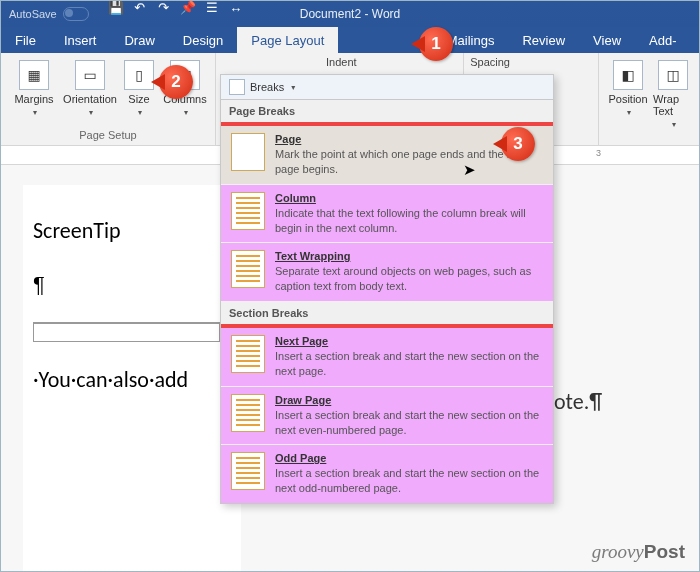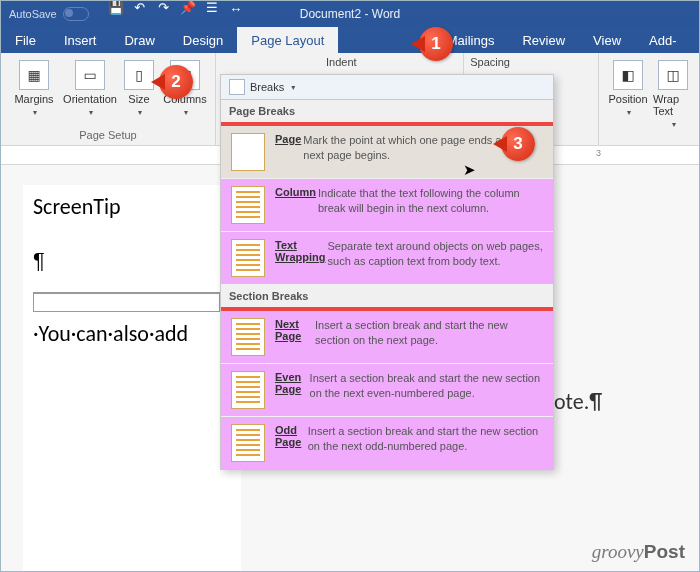--- a/index.html
+++ b/index.html
@@ -19,33 +19,33 @@
 .rgroup-label{font-size:11px;color:#666;text-align:center;padding:2px 0}
 .rbtn-lg{display:flex;flex-direction:column;align-items:center;width:54px;padding:4px 0;gap:3px;font-size:11px}
 .rbtn-lg .ico{width:28px;height:28px;border:1px solid #a8b8c8;background:#fff;display:flex;align-items:center;justify-content:center;font-size:14px}
 .rrow{display:flex;gap:2px}
 .spinner{width:44px;height:18px;border:1px solid #aab;background:#fff;display:flex;align-items:center;justify-content:space-between;padding:0 2px;font-size:11px}
 .spinner .arrows{display:flex;flex-direction:column;font-size:6px;line-height:6px;color:#666}
 .caret{font-size:8px;margin-left:2px;color:#555}
 .ruler{height:18px;background:#fff;border-bottom:1px solid #d6d6d6;position:relative}
 .doc{padding:20px 0 0 22px;font-family:Calibri,Arial,sans-serif;font-size:22px;color:#000;background:#f7f7f7}
 .doc .page{background:#fff;padding:8px 10px;min-height:380px;width:198px}
-.docline{margin:0 0;white-space:nowrap}
+.docline{margin:24px 0;white-space:nowrap}
 .pilcrow{font-family:Arial}
 .tiptbl{width:185px;height:18px;border:1px solid #999;margin:18px 0 8px 0}
 .tiptbl div{border-top:1px solid #999}
 .menu{position:absolute;left:219px;top:73px;width:332px;background:#f0abfc;border:1px solid #c8c8c8;box-shadow:3px 3px 8px rgba(0,0,0,.2);z-index:5}
 .menu-trigger{padding:4px 8px;background:#eef3fa;border-bottom:1px solid #c8c8c8;display:flex;align-items:center;gap:5px;font-size:11px}
 .menu-trigger .ico-sm{width:14px;height:14px;border:1px solid #a8b8c8;background:#fff}
 .menu-hdr{padding:5px 8px;font-weight:bold;font-size:11px;color:#555;border-bottom:4px solid #ef4444;background:#f0f0f0}
 .menu-item{display:flex;padding:7px 10px;gap:10px;border-bottom:1px solid #f0f0f0;cursor:pointer}
 .menu-item.highlight{background:#e5e0da}
 .mi-ico{width:32px;height:36px;border:1px solid #cfa858;background:#fff;flex:none;position:relative}
 .mi-ico.stripes:before{content:"";position:absolute;inset:4px;background:repeating-linear-gradient(#e8a23c,#e8a23c 2px,#fff 2px,#fff 5px)}
-.mi-txt{display:flex;flex-direction:row;gap:2px}
+.mi-txt{display:flex;flex-direction:column;gap:2px}
 .mi-title{font-weight:bold;font-size:11px;text-decoration:underline}
 .mi-desc{font-size:11px;color:#555;line-height:1.35}
 .marker{position:absolute;width:34px;height:34px;border-radius:50%;background:radial-gradient(circle at 35% 35%,#ff6b52,#d12a12);color:#fff;display:flex;align-items:center;justify-content:center;font-size:17px;font-weight:bold;z-index:10;box-shadow:1px 1px 3px rgba(0,0,0,.3)}
 .marker:before{content:"";position:absolute;left:-16px;top:9px;border:8px solid transparent;border-right:14px solid #d12a12}
 .cursor{position:absolute;left:462px;top:160px;z-index:12;font-size:15px;color:#000}
 .watermark{position:absolute;bottom:8px;right:14px;font-size:19px;color:#7b7b7b;font-style:italic;font-family:Georgia,serif;z-index:1}
 .watermark b{font-weight:bold;font-style:normal;font-family:Arial;color:#666}
 </style>
 </head>
 <body>
@@ -192,21 +192,21 @@
     <div class="menu-item">
       <div class="mi-ico stripes"></div>
       <div class="mi-txt">
           <span class="mi-title">Next Page</span>
           <span class="mi-desc">Insert a section break and start the new section on the next page.</span>
         </div>
     </div>
     <div class="menu-item">
       <div class="mi-ico stripes"></div>
       <div class="mi-txt">
-          <span class="mi-title">Even Page</span>
+          <span class="mi-title">Draw Page</span>
           <span class="mi-desc">Insert a section break and start the new section on the next even-numbered page.</span>
         </div>
     </div>
     <div class="menu-item" style="border-bottom:none">
       <div class="mi-ico stripes"></div>
       <div class="mi-txt">
           <span class="mi-title">Odd Page</span>
           <span class="mi-desc">Insert a section break and start the new section on the next odd-numbered page.</span>
         </div>
     </div>

